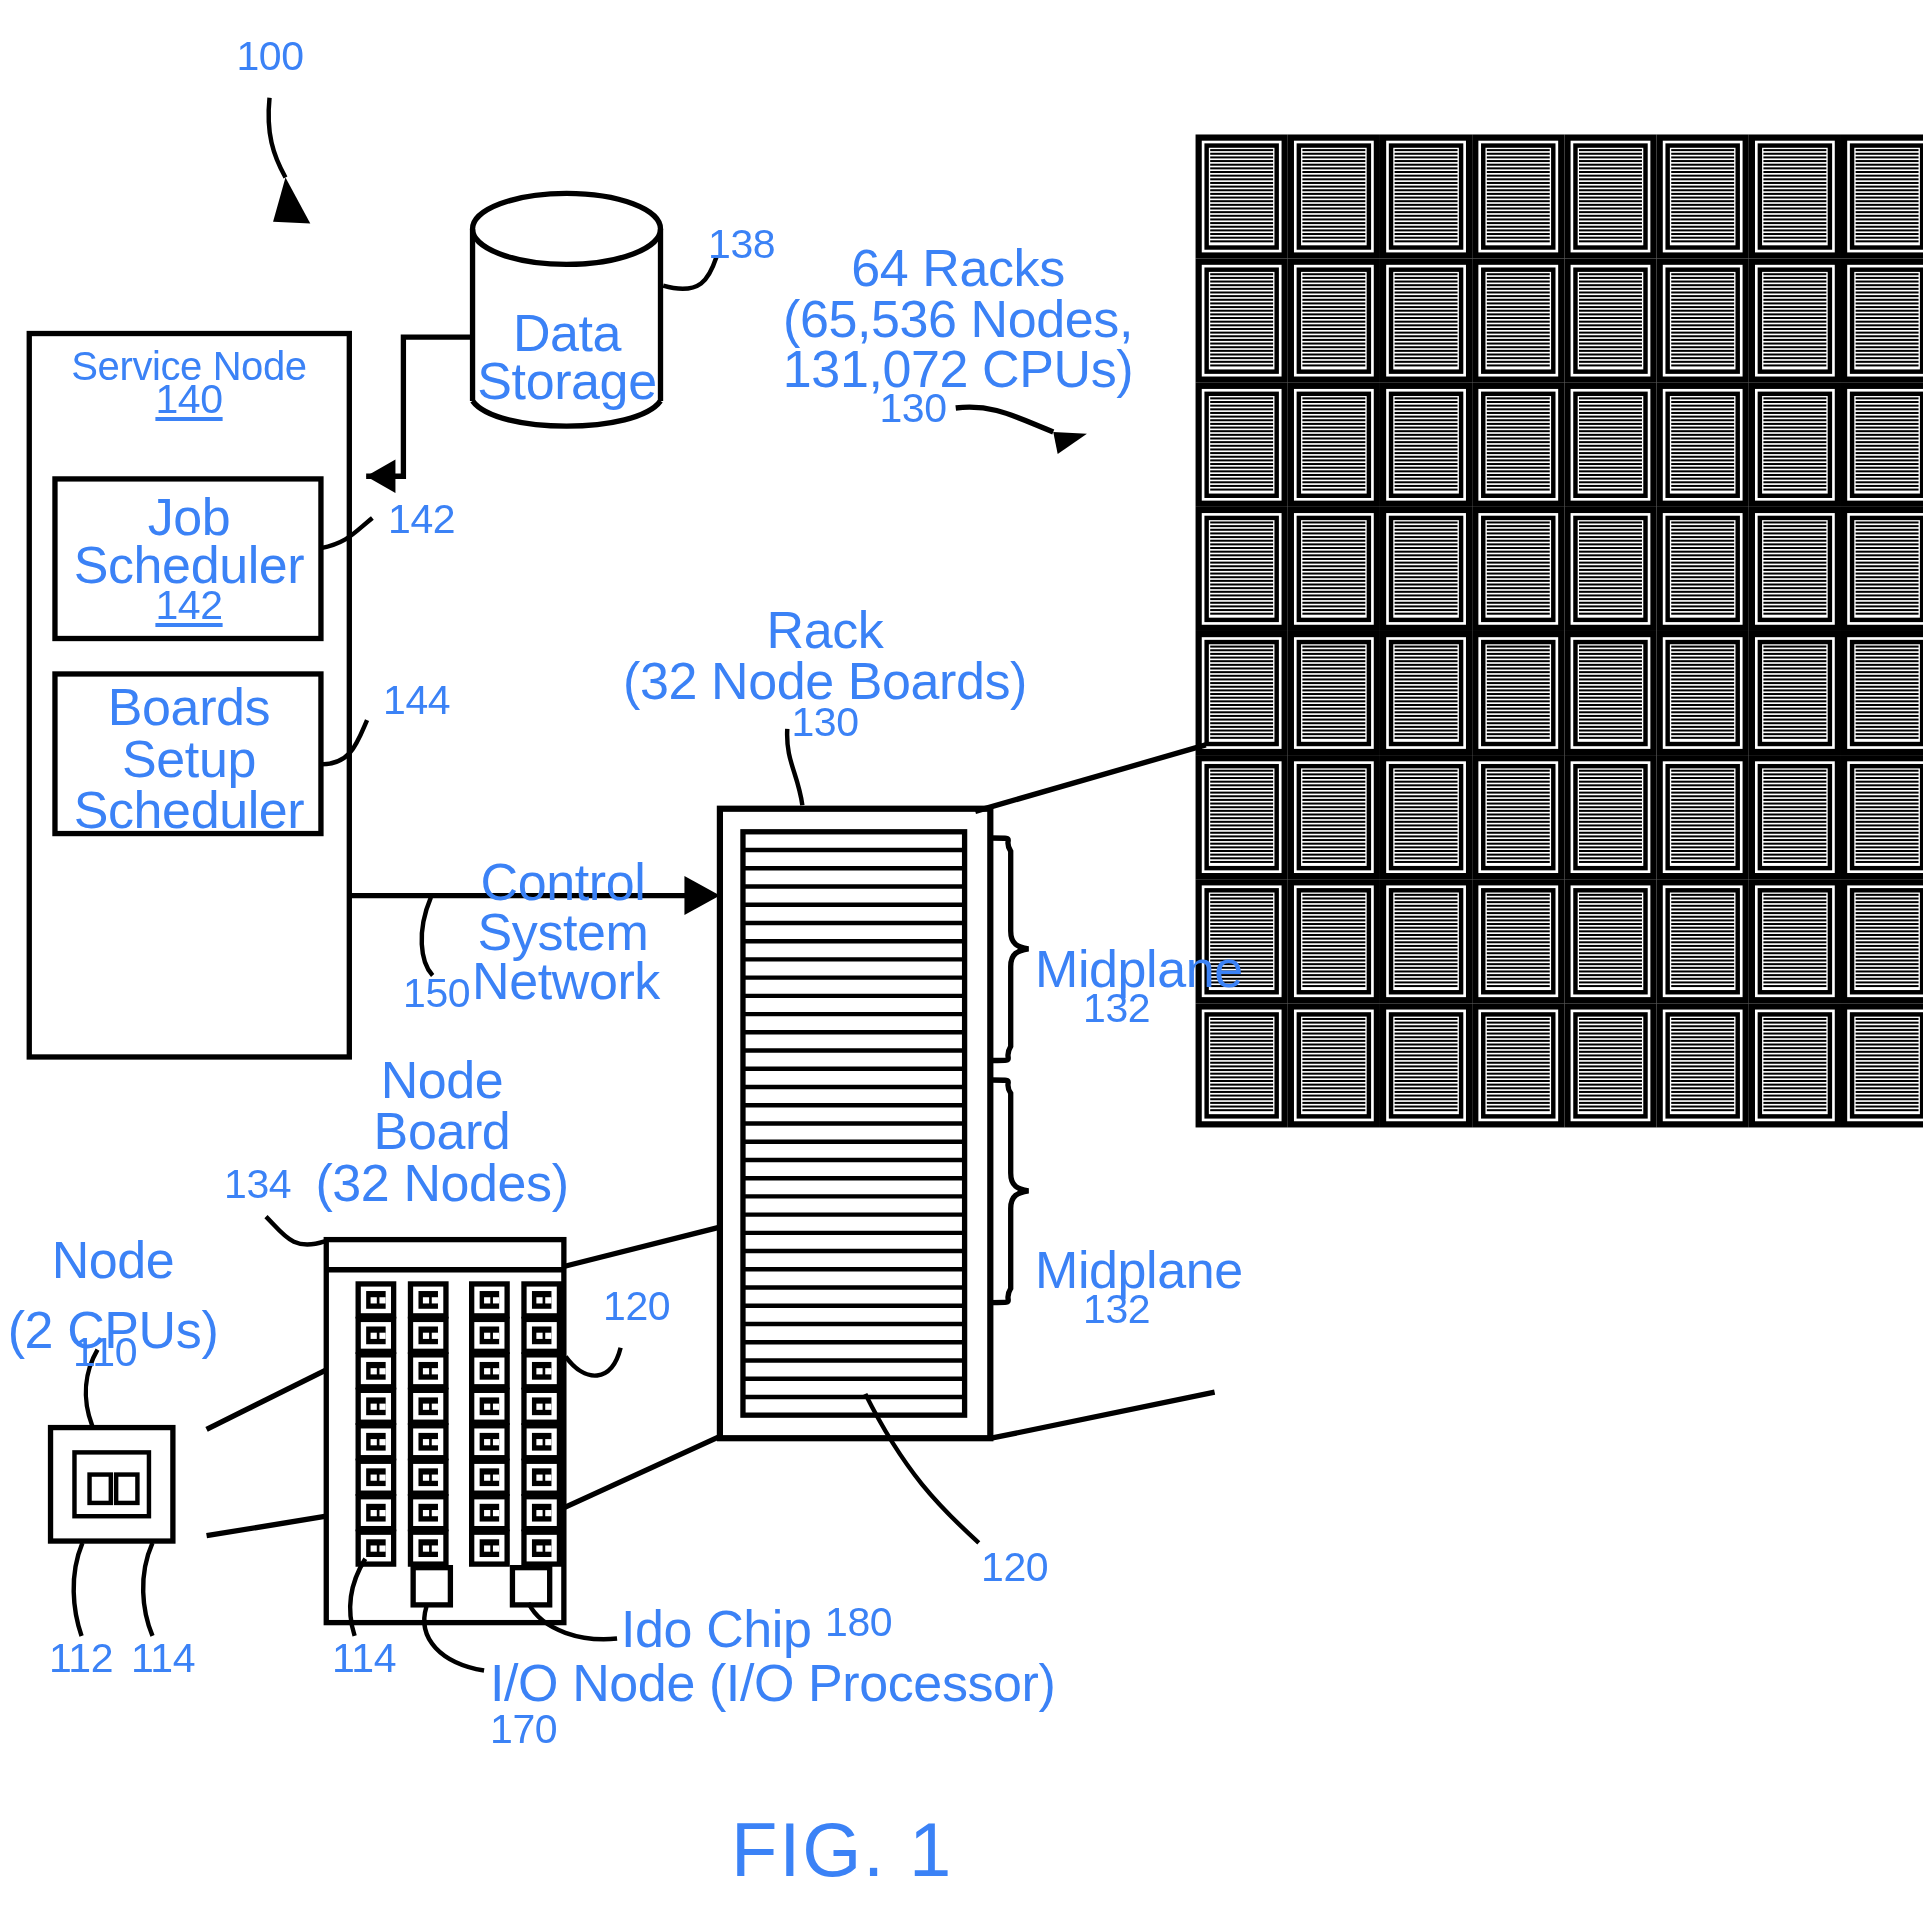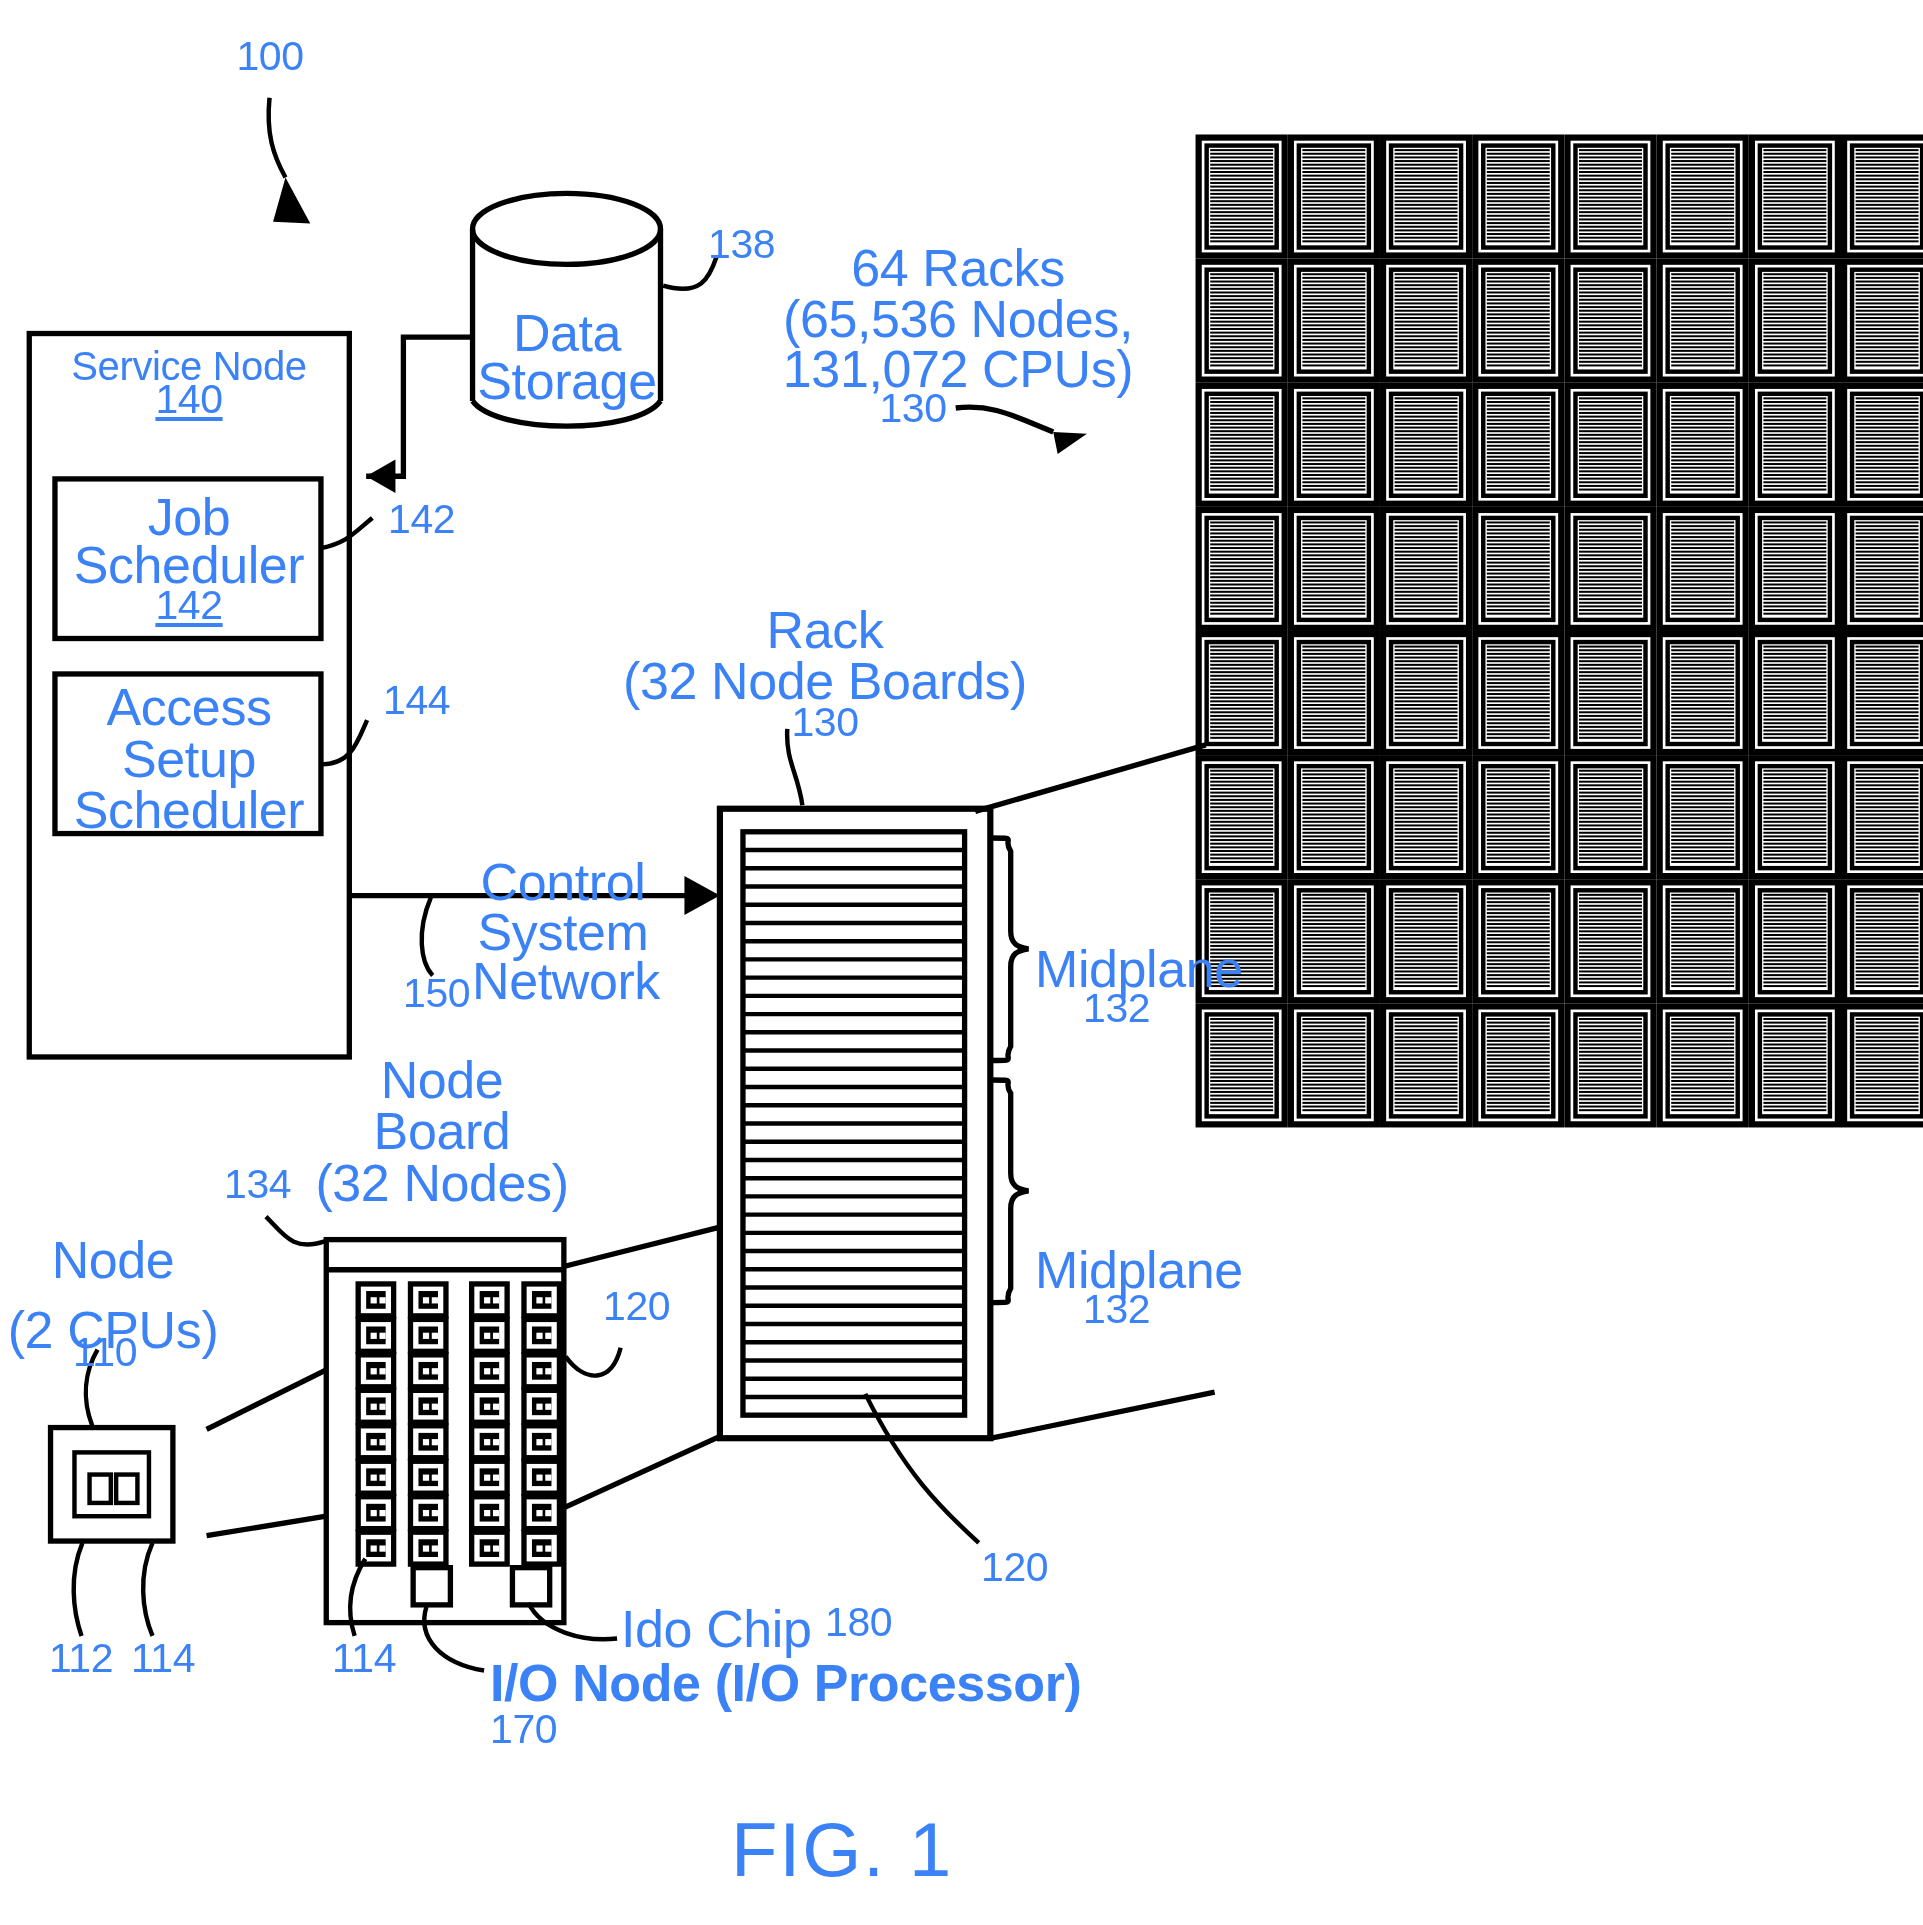--- a/index.html
+++ b/index.html
@@ -2334,21 +2334,21 @@
 
   <div class="lbl ref ctr" style="left:270px; top:34px;">100</div>
 
   <div class="lbl small ctr" style="left:189px; top:344px;">Service Node</div>
   <div class="lbl ref ctr uline" style="left:189px; top:377px;">140</div>
 
   <div class="lbl body ctr" style="left:189px; top:488px;">Job</div>
   <div class="lbl body ctr" style="left:189px; top:536px;">Scheduler</div>
   <div class="lbl ref ctr uline" style="left:189px; top:583px;">142</div>
 
-  <div class="lbl body ctr" style="left:189px; top:678px;">Access</div>
+  <div class="lbl body ctr" style="left:189px; top:678px;">Boards</div>
   <div class="lbl body ctr" style="left:189px; top:730px;">Setup</div>
   <div class="lbl body ctr" style="left:189px; top:781px;">Scheduler</div>
 
   <div class="lbl ref" style="left:388px; top:497px;">142</div>
   <div class="lbl ref" style="left:383px; top:678px;">144</div>
 
   <div class="lbl body ctr" style="left:567px; top:304px;">Data</div>
   <div class="lbl body ctr" style="left:567px; top:352px;">Storage</div>
   <div class="lbl ref" style="left:708px; top:222px;">138</div>
 
@@ -2373,21 +2373,21 @@
   <div class="lbl body ctr" style="left:563px; top:903px;">System</div>
   <div class="lbl body ctr" style="left:566px; top:952px;">Network</div>
   <div class="lbl ref" style="left:403px; top:971px;">150</div>
 
   <div class="lbl body ctr" style="left:442px; top:1051px;">Node</div>
   <div class="lbl body ctr" style="left:442px; top:1102px;">Board</div>
   <div class="lbl body ctr" style="left:442px; top:1154px;">(32 Nodes)</div>
   <div class="lbl ref" style="left:224px; top:1162px;">134</div>
   <div class="lbl ref" style="left:332px; top:1636px;">114</div>
 
-  <div class="lbl body" style="left:490px; top:1654px;font-weight:bold;">I/O Node (I/O Processor)</div>
+  <div class="lbl body" style="left:490px; top:1654px;">I/O Node (I/O Processor)</div>
   <div class="lbl ref" style="left:490px; top:1707px;">170</div>
   <div class="lbl body" style="left:621px; top:1600px;">Ido Chip</div>
   <div class="lbl ref" style="left:825px; top:1600px;">180</div>
 
   <div class="lbl body ctr" style="left:113px; top:1231px;">Node</div>
   <div class="lbl body ctr" style="left:113px; top:1282px;margin-top:19px;">(2 CPUs)</div>
   <div class="lbl ref ctr" style="left:105px; top:1330px;">110</div>
   <div class="lbl ref" style="left:49px; top:1636px;">112</div>
   <div class="lbl ref" style="left:131px; top:1636px;">114</div>
 

